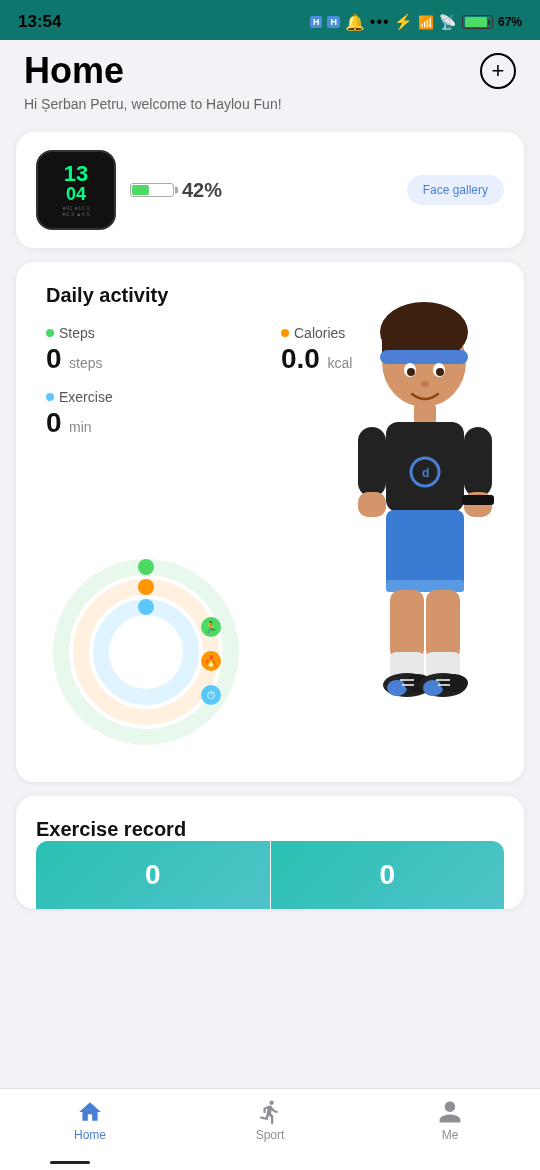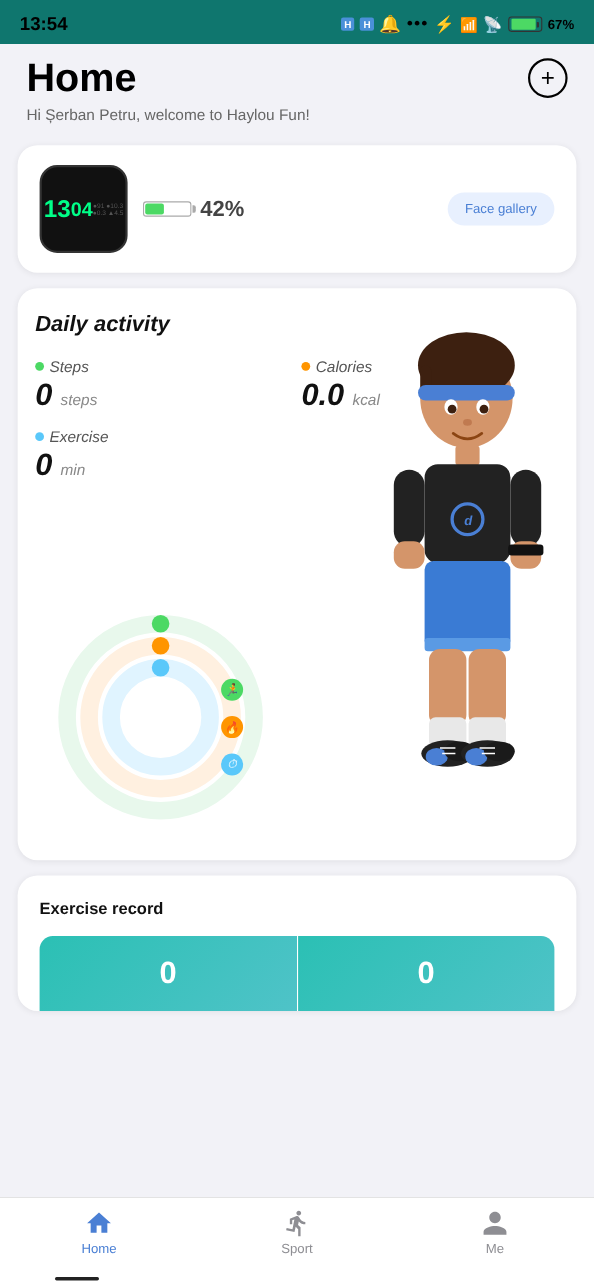--- a/index.html
+++ b/index.html
@@ -113,20 +113,21 @@
       align-items: center;
       gap: 14px;
       box-shadow: 0 1px 6px rgba(0,0,0,0.07);
     }
     .watch-face {
       width: 80px;
       height: 80px;
       background: #111;
       border-radius: 16px;
       display: flex;
+      flex-direction: column;
       align-items: center;
       justify-content: center;
       color: #fff;
       position: relative;
       border: 2px solid #333;
     }
     .watch-time-big {
       font-size: 22px;
       font-weight: 700;
       color: #00ff88;
@@ -193,26 +194,25 @@
       font-size: 12px;
       cursor: pointer;
       margin-left: auto;
     }
 
     
     .activity-card {
       margin: 0 16px 14px 16px;
       background: #fff;
       border-radius: 18px;
-      padding: 22px 20px 10px 16px;
+      padding: 22px 20px 10px 30px;
       box-shadow: 0 1px 6px rgba(0,0,0,0.07);
       position: relative;
       min-height: 520px;
       overflow: hidden;
-      font-style: italic;
     }
     .activity-title {
       font-size: 20px;
       font-weight: 700;
       color: #111;
       margin-bottom: 18px;
     }
     .metrics-grid {
       display: grid;
       grid-template-columns: 1fr 1fr;
@@ -298,24 +298,24 @@
     .exercise-card {
       margin: 0 16px 80px 16px;
       background: #fff;
       border-radius: 18px;
       padding: 22px 20px 0 20px;
       box-shadow: 0 1px 6px rgba(0,0,0,0.07);
       min-height: 100px;
       overflow: hidden;
     }
     .exercise-title {
-      font-size: 15px;
+      font-size: 20px;
       font-weight: 700;
       color: #111;
-      margin-bottom: 16px;
+      margin-bottom: 0;
     }
     .exercise-stats-row {
       display: flex;
       gap: 0;
     }
     .exercise-stat {
       flex: 1;
       background: linear-gradient(135deg, #2bc0b4 0%, #4fc3c8 100%);
       border-radius: 12px 12px 0 0;
       padding: 18px 0;

